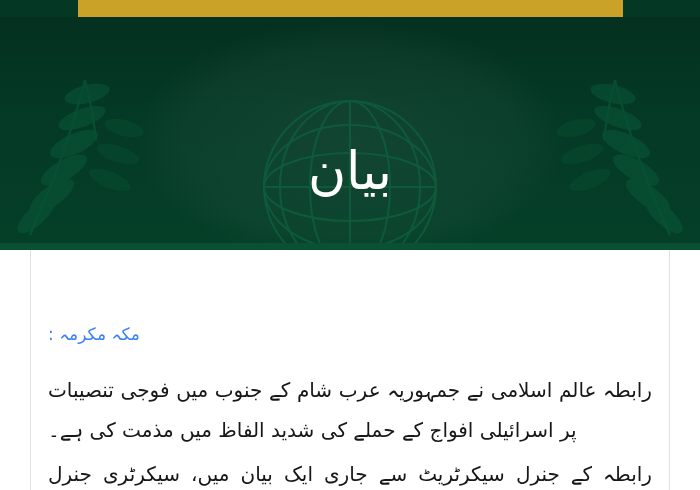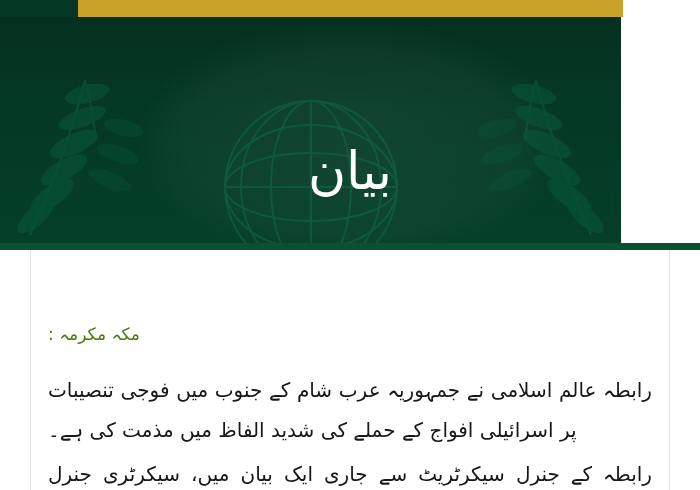--- a/index.html
+++ b/index.html
@@ -29,21 +29,21 @@
     width: 545px;
     height: 17px;
     background: #c9a227;
   }
 
   
   .hero {
     position: absolute;
     top: 0;
     left: 0;
-    width: 621px;
+    width: 700px;
     height: 243px;
     background: #043824;
     overflow: hidden;
   }
   .hero-inner-bg {
     position: absolute;
     top: 17px;
     left: 0;
     width: 700px;
     height: 226px;
@@ -137,21 +137,21 @@
     text-align-last: left;
     color: #17171a;
     font-family: "DejaVu Sans", sans-serif;
   }
 
   .datestamp {
     font-size: 17px;
     line-height: 1.5;
     margin: 0 0 22px 0;
     text-align: right;
-    color: #4d7c0f;
+    color: #3b82f6;
   }
 
   .para {
     font-size: 20px;
     line-height: 2.0;
     margin: 0 0 4px 0;
   }
 </style>
 </head>
 <body>

